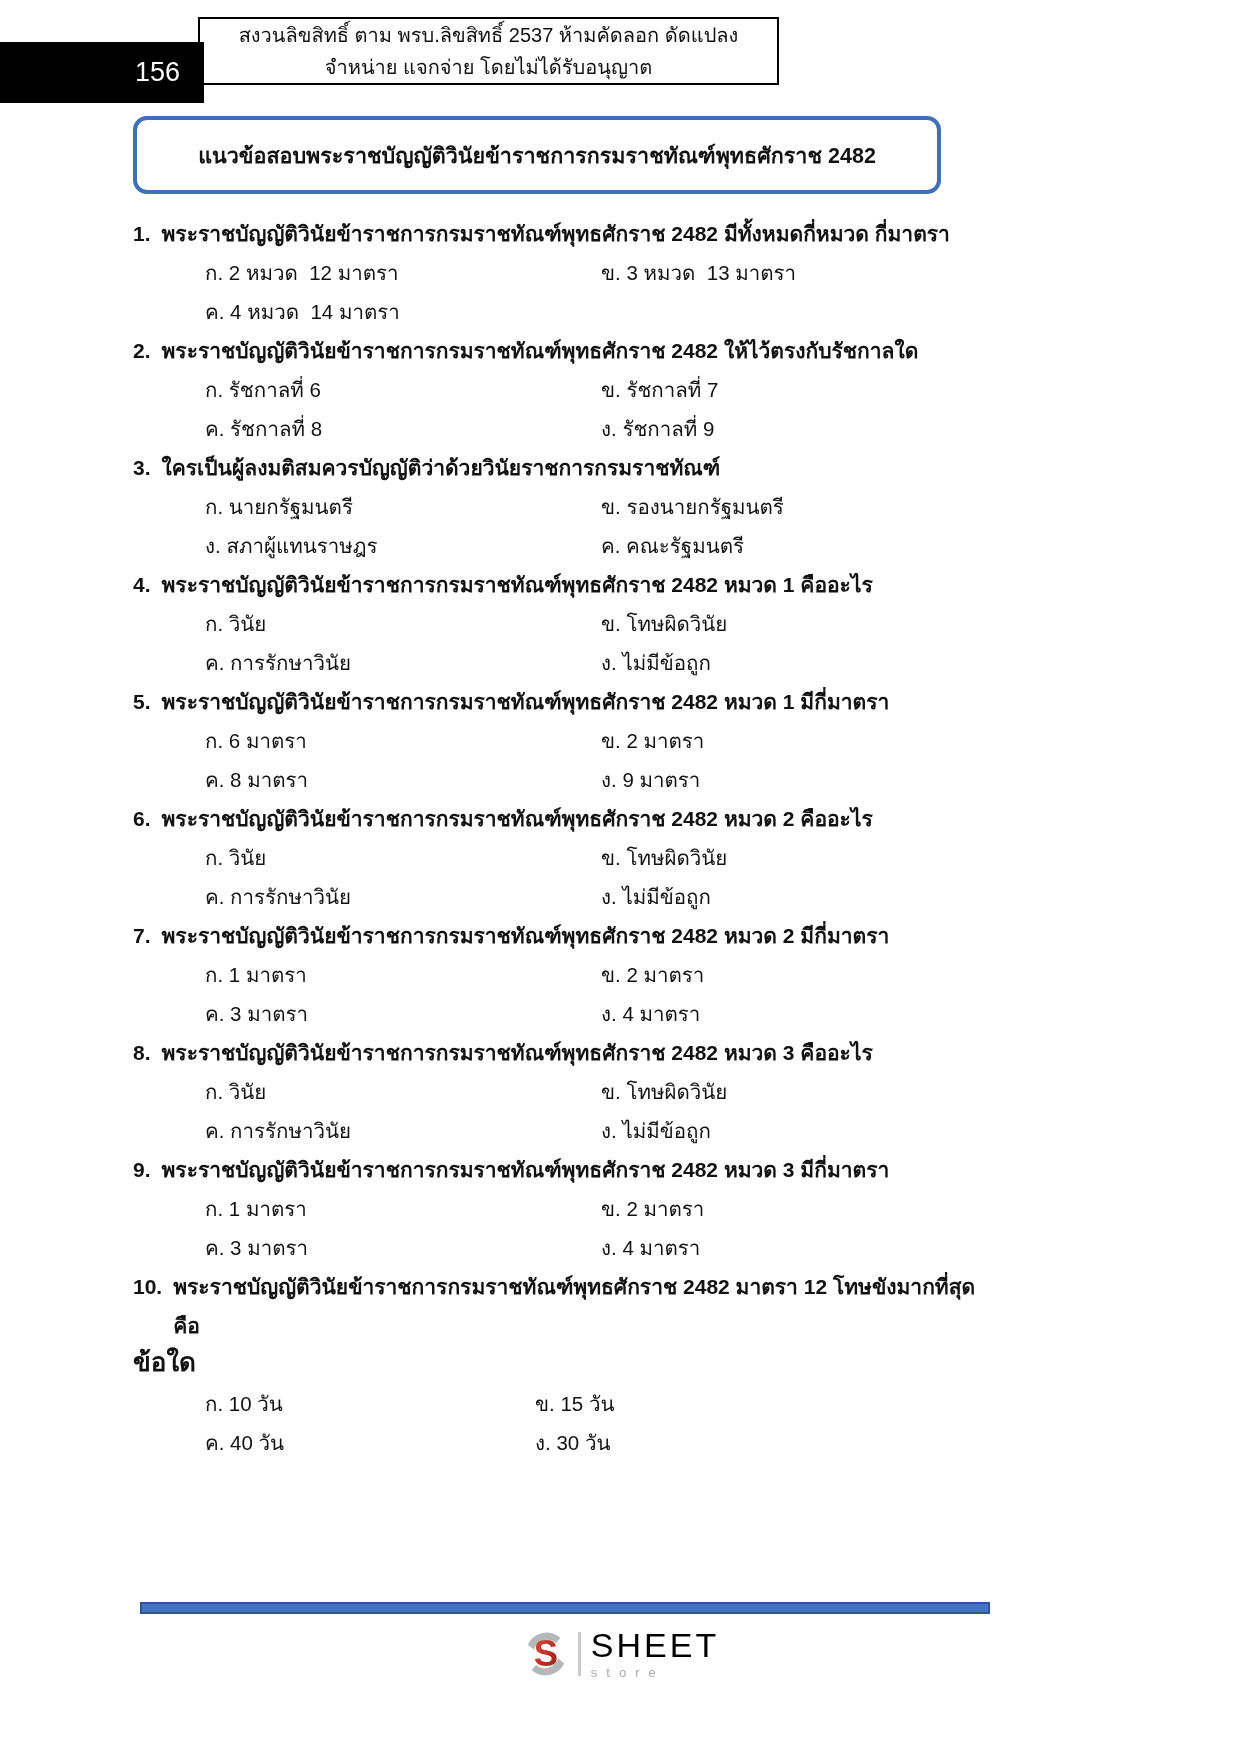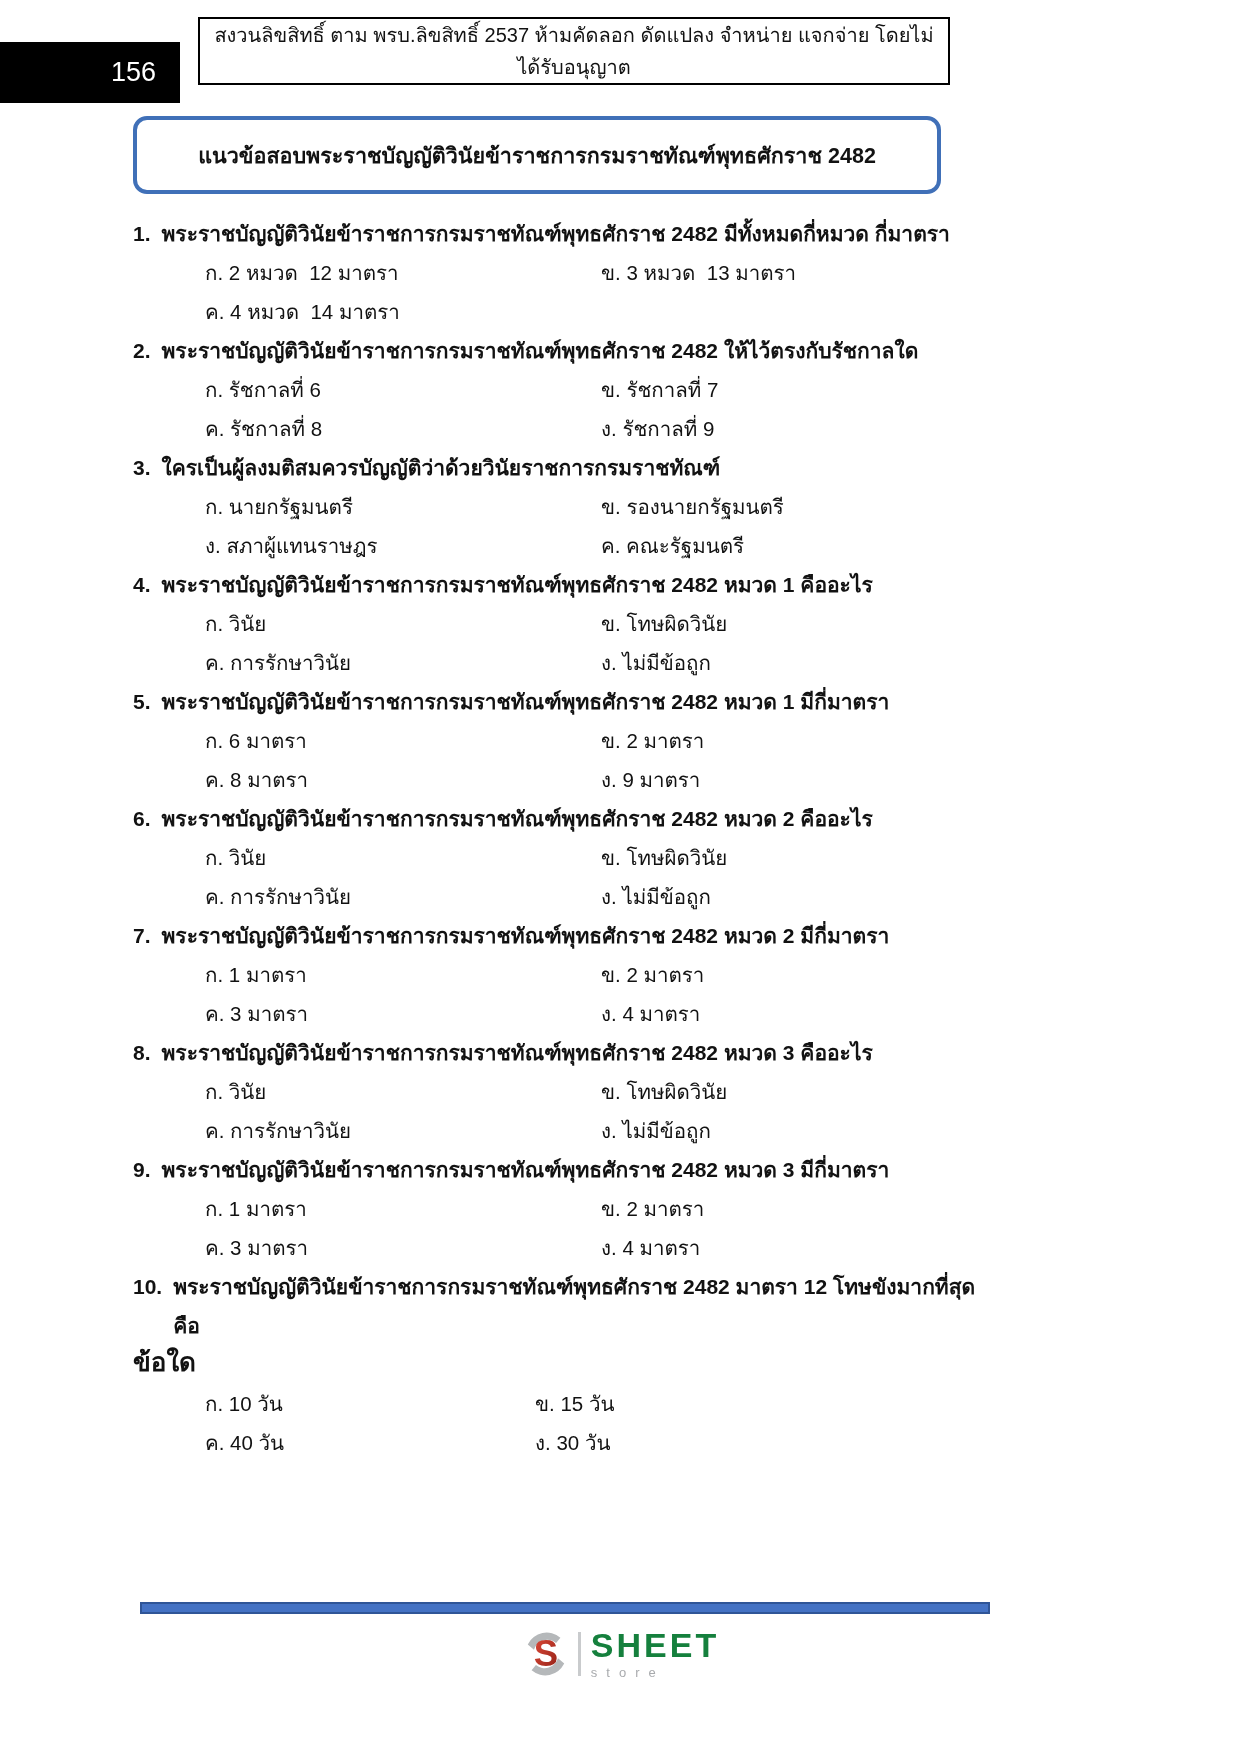--- a/index.html
+++ b/index.html
@@ -5,26 +5,26 @@
   html,body{margin:0;padding:0;}
   body{
     width:1241px;height:1755px;background:#ffffff;position:relative;
     font-family:"Liberation Sans","DejaVu Sans",sans-serif;color:#121212;
     overflow:hidden;
   }
   .page{position:absolute;inset:0;}
 
   
   .page-number-box{
-    position:absolute;left:0;top:42px;width:180px;height:61px;background:#000;
+    position:absolute;left:0;top:42px;width:204px;height:61px;background:#000;
     color:#fff;display:flex;align-items:center;justify-content:flex-end;
     padding-right:24px;box-sizing:border-box;font-size:27px;
   }
   .copyright-box{
-    position:absolute;left:198px;top:17px;width:752px;height:68px;
+    position:absolute;left:198px;top:17px;width:581px;height:68px;
     border:2px solid #000;box-sizing:border-box;display:flex;align-items:flex-start;
     justify-content:center;font-size:20px;padding:0 10px;text-align:center;
   }
 
   
   .title-box{
     position:absolute;left:133px;top:116px;width:808px;height:78px;
     border:4px solid #4070b8;border-radius:14px;box-sizing:border-box;
     display:flex;align-items:center;justify-content:center;
     font-weight:bold;font-size:21.5px;text-align:center;padding:0 14px;
@@ -45,21 +45,21 @@
   
   .divider{
     position:absolute;left:140px;top:1602px;width:846px;height:8px;
     background:#4472c4;border:2px solid #2f5597;box-sizing:content-box;
   }
   .logo{
     position:absolute;left:0;top:1628px;width:100%;
     display:flex;align-items:center;justify-content:center;
   }
   .logo-sep{width:3px;height:44px;background:#c9cbcd;margin:0 10px 0 8px;}
-  .logo-text .t1{font-size:34px;font-weight:bold;color:#15803d;letter-spacing:3px;line-height:1;}
+  .logo-text .t1{font-size:34px;font-weight:normal;color:#000000;letter-spacing:3px;line-height:1;}
   .logo-text .t2{font-size:13px;color:#a8aaad;letter-spacing:9px;line-height:1;margin-top:4px;}
 </style>
 </head>
 <body>
 
 <div class="page">
 
   <div>
     <div class="page-number-box">
       <span>156</span>

